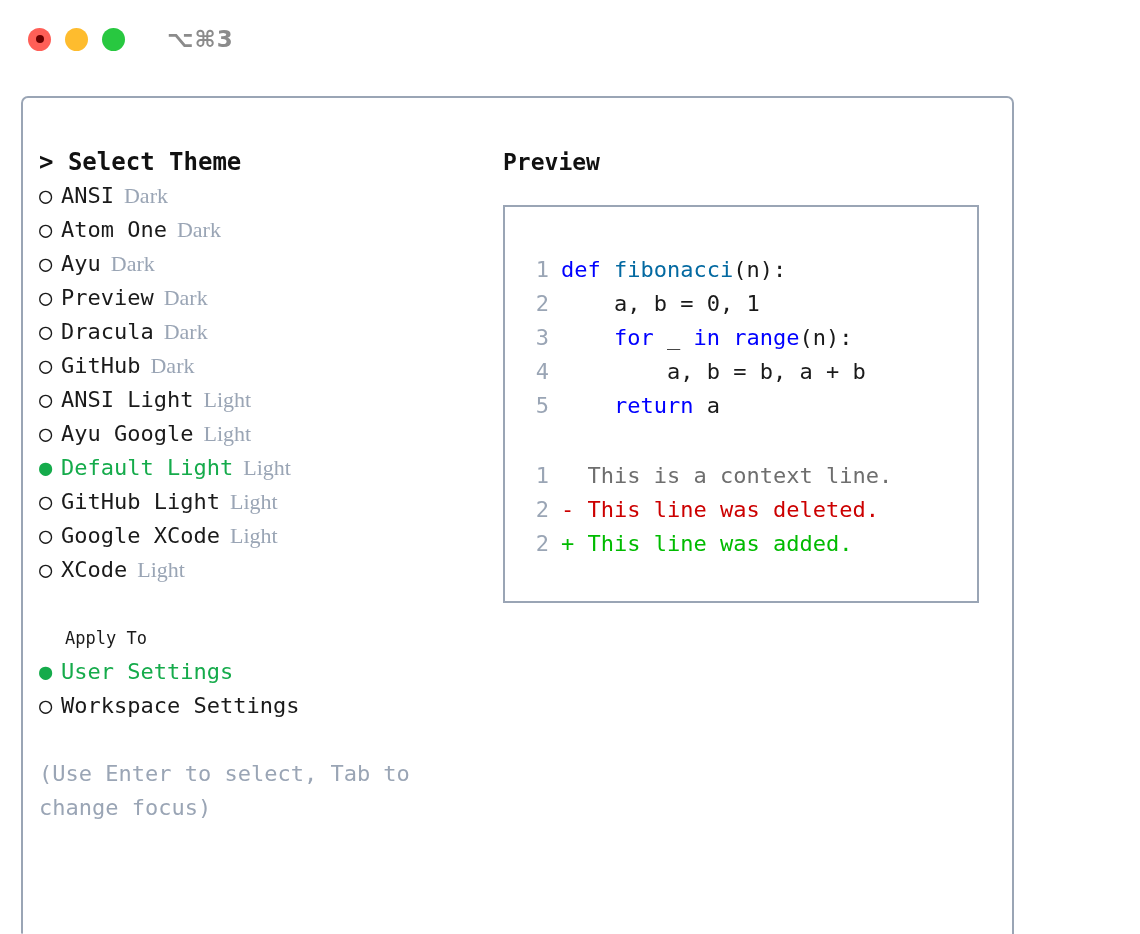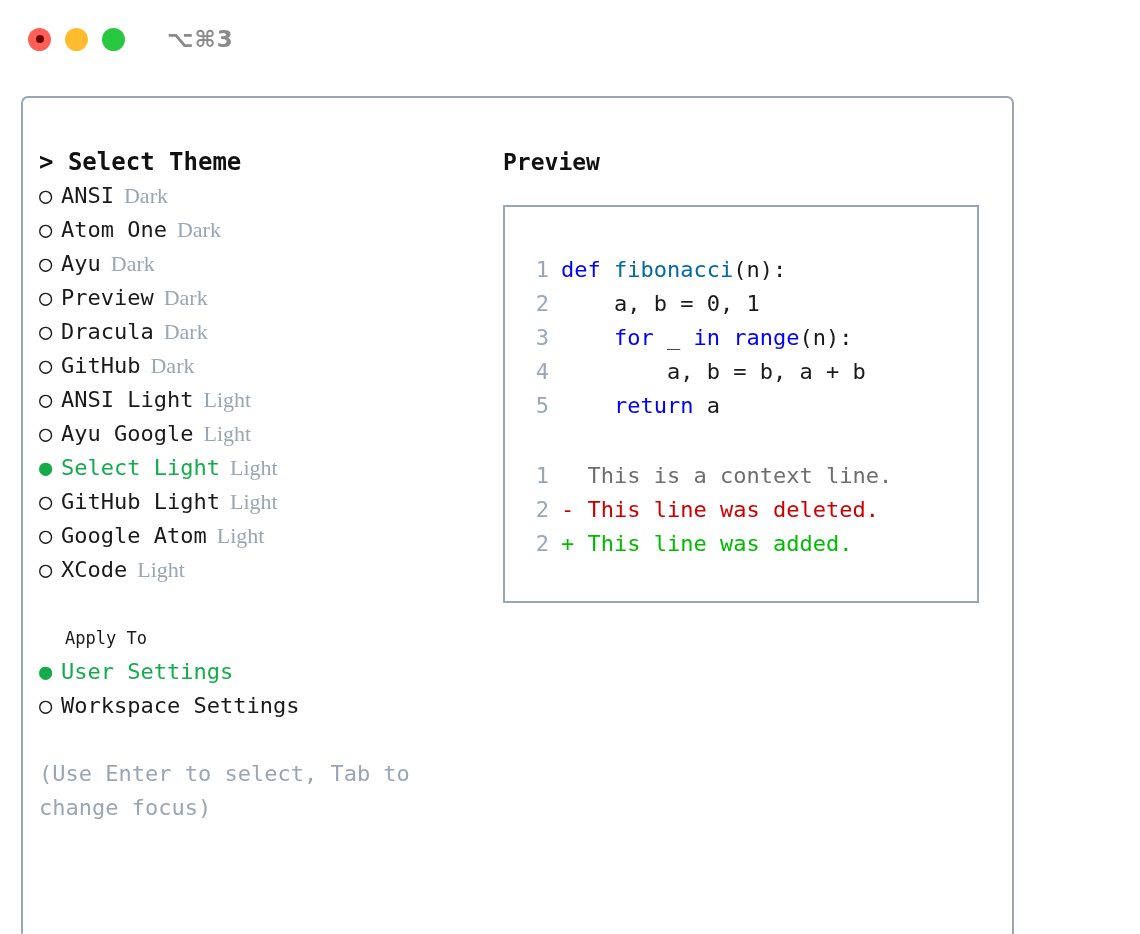--- a/index.html
+++ b/index.html
@@ -244,23 +244,23 @@
 
         <div class="opt-list" id="theme-list">
             <div class="opt-row"><span class="bullet empty">○</span><span class="opt-label">ANSI</span><span class="opt-tag">Dark</span></div>
             <div class="opt-row"><span class="bullet empty">○</span><span class="opt-label">Atom One</span><span class="opt-tag">Dark</span></div>
             <div class="opt-row"><span class="bullet empty">○</span><span class="opt-label">Ayu</span><span class="opt-tag">Dark</span></div>
             <div class="opt-row"><span class="bullet empty">○</span><span class="opt-label">Preview</span><span class="opt-tag">Dark</span></div>
             <div class="opt-row"><span class="bullet empty">○</span><span class="opt-label">Dracula</span><span class="opt-tag">Dark</span></div>
             <div class="opt-row"><span class="bullet empty">○</span><span class="opt-label">GitHub</span><span class="opt-tag">Dark</span></div>
             <div class="opt-row"><span class="bullet empty">○</span><span class="opt-label">ANSI Light</span><span class="opt-tag">Light</span></div>
             <div class="opt-row"><span class="bullet empty">○</span><span class="opt-label">Ayu Google</span><span class="opt-tag">Light</span></div>
-            <div class="opt-row selected"><span class="bullet filled">●</span><span class="opt-label">Select Light</span><span class="opt-tag">Light</span></div>
+            <div class="opt-row selected"><span class="bullet filled">●</span><span class="opt-label">Default Light</span><span class="opt-tag">Light</span></div>
             <div class="opt-row"><span class="bullet empty">○</span><span class="opt-label">GitHub Light</span><span class="opt-tag">Light</span></div>
-            <div class="opt-row"><span class="bullet empty">○</span><span class="opt-label">Google Atom</span><span class="opt-tag">Light</span></div>
+            <div class="opt-row"><span class="bullet empty">○</span><span class="opt-label">Google XCode</span><span class="opt-tag">Light</span></div>
             <div class="opt-row"><span class="bullet empty">○</span><span class="opt-label">XCode</span><span class="opt-tag">Light</span></div>
           </div>
 
         <div class="section-gap"></div>
 
         <div class="apply-heading">Apply To</div>
 
         <div class="opt-list" id="apply-list">
             <div class="opt-row selected"><span class="bullet filled">●</span><span class="opt-label">User Settings</span></div>
             <div class="opt-row"><span class="bullet empty">○</span><span class="opt-label">Workspace Settings</span></div>

